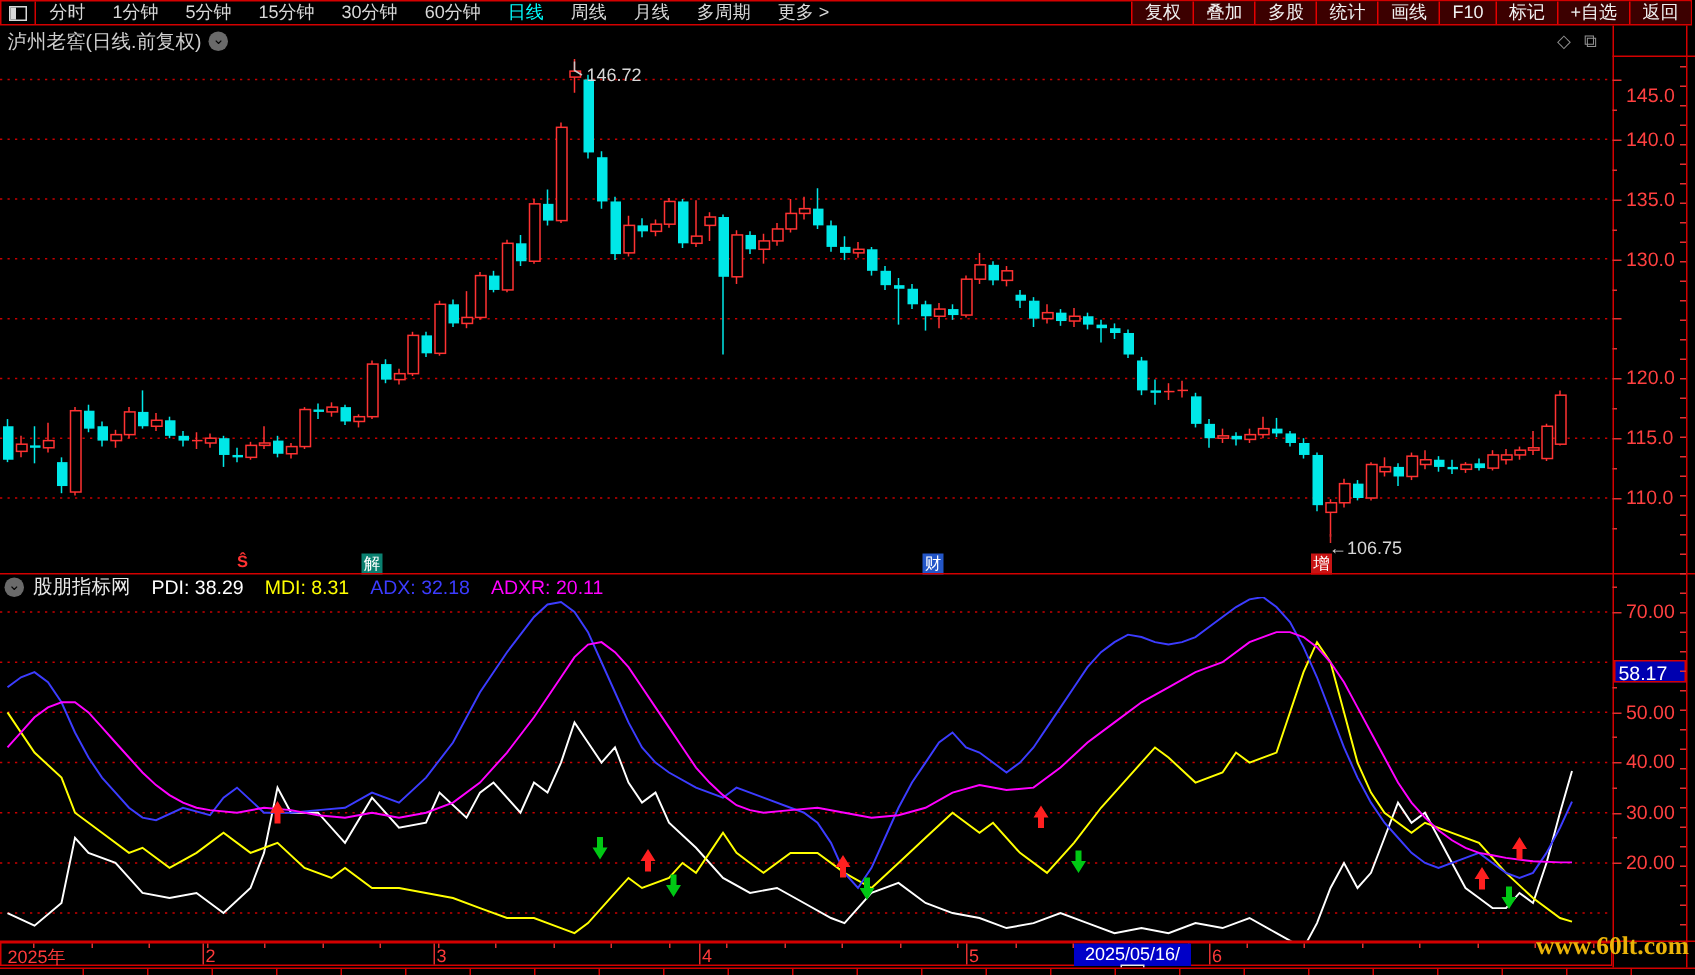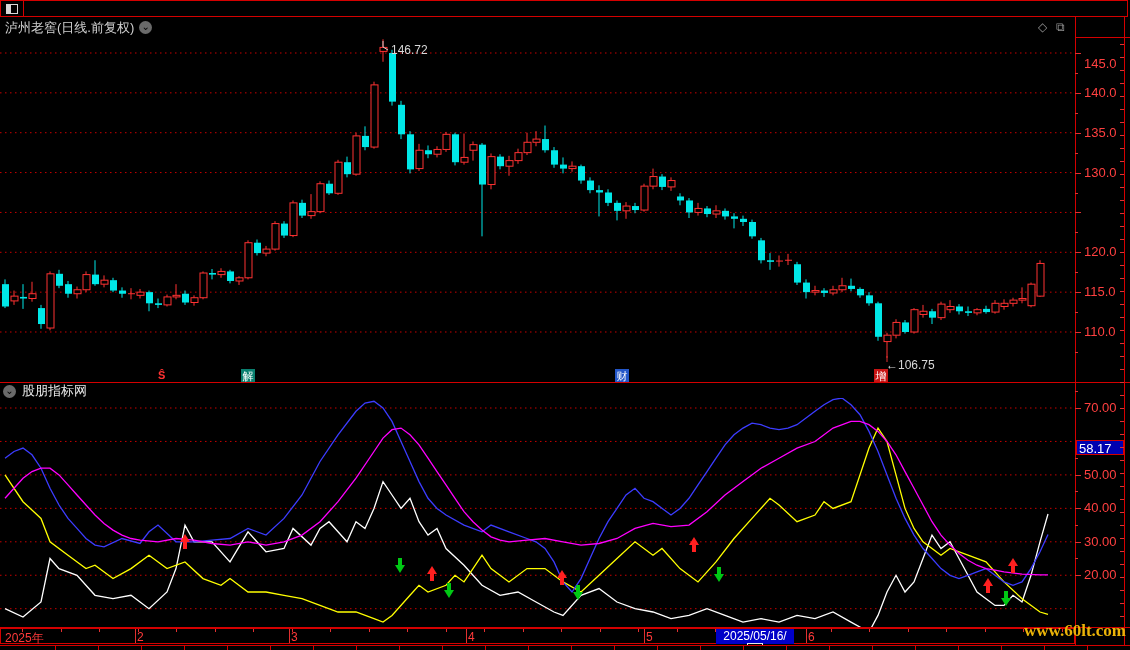--- a/index.html
+++ b/index.html
@@ -52,20 +52,44 @@
 </style>
 </head>
 <body>
 
 <div id="app">
 
   <div class="topbar">
     <div class="win-cell">
       <div class="win-glyph"></div>
     </div>
+    <div class="menu-left" id="menuLeft">
+        <span class="mi">分时</span>
+        <span class="mi">1分钟</span>
+        <span class="mi">5分钟</span>
+        <span class="mi">15分钟</span>
+        <span class="mi">30分钟</span>
+        <span class="mi">60分钟</span>
+        <span class="mi active">日线</span>
+        <span class="mi">周线</span>
+        <span class="mi">月线</span>
+        <span class="mi">多周期</span>
+        <span class="mi">更多 &gt;</span>
+      </div>
+    <div class="menu-right" id="menuRight">
+        <span class="mr">复权</span>
+        <span class="mr">叠加</span>
+        <span class="mr">多股</span>
+        <span class="mr">统计</span>
+        <span class="mr">画线</span>
+        <span class="mr">F10</span>
+        <span class="mr">标记</span>
+        <span class="mr">+自选</span>
+        <span class="mr">返回</span>
+      </div>
   </div>
 
   <div class="titlebar">
     <span class="title-text">泸州老窖(日线.前复权)</span>
     <span class="chev-badge">⌄</span>
     <span class="t-icon" style="left:1038px;">◇</span>
     <span class="t-icon" style="left:1056px;">⧉</span>
   </div>
 
   <svg id="mainChart" class="abs" style="left:0;top:38px;" width="1075" height="345">
@@ -318,20 +342,26 @@
   <div id="evtLayer">
       <div class="sell-mark" style="left: 158px; top: 369px;">Ŝ</div>
       <div class="evt" style="left: 241px; top: 369px; background: rgb(10, 128, 112);">解</div>
       <div class="evt" style="left: 615px; top: 369px; background: rgb(35, 86, 200);">财</div>
       <div class="evt" style="left: 874px; top: 369px; background: rgb(200, 20, 20);">增</div>
     </div>
 
   <div class="ind-header">
     <span class="chev-badge" style="margin-left:3px;">⌄</span>
     <span class="ind-name">股朋指标网</span>
+    <span id="indVals" style="display:flex;">
+        <span class="ind-val" style="color: rgb(255, 255, 255);">PDI: 38.29</span>
+        <span class="ind-val" style="color: rgb(255, 255, 0);">MDI: 8.31</span>
+        <span class="ind-val" style="color: rgb(60, 60, 255);">ADX: 32.18</span>
+        <span class="ind-val" style="color: rgb(255, 0, 255);">ADXR: 20.11</span>
+      </span>
   </div>
 
   <svg id="indChart" class="abs" style="left:0;top:398px;" width="1075" height="229">
       <line x1="0" y1="10" x2="1075" y2="10" stroke="#c80000" stroke-width="1" stroke-dasharray="1.5,3.5"></line>
       <line x1="0" y1="43.45" x2="1075" y2="43.45" stroke="#c80000" stroke-width="1" stroke-dasharray="1.5,3.5"></line>
       <line x1="0" y1="76.9" x2="1075" y2="76.9" stroke="#c80000" stroke-width="1" stroke-dasharray="1.5,3.5"></line>
       <line x1="0" y1="110.35000000000001" x2="1075" y2="110.35000000000001" stroke="#c80000" stroke-width="1" stroke-dasharray="1.5,3.5"></line>
       <line x1="0" y1="143.8" x2="1075" y2="143.8" stroke="#c80000" stroke-width="1" stroke-dasharray="1.5,3.5"></line>
       <line x1="0" y1="177.25" x2="1075" y2="177.25" stroke="#c80000" stroke-width="1" stroke-dasharray="1.5,3.5"></line>
       <line x1="0" y1="210.70000000000002" x2="1075" y2="210.70000000000002" stroke="#c80000" stroke-width="1" stroke-dasharray="1.5,3.5"></line>

